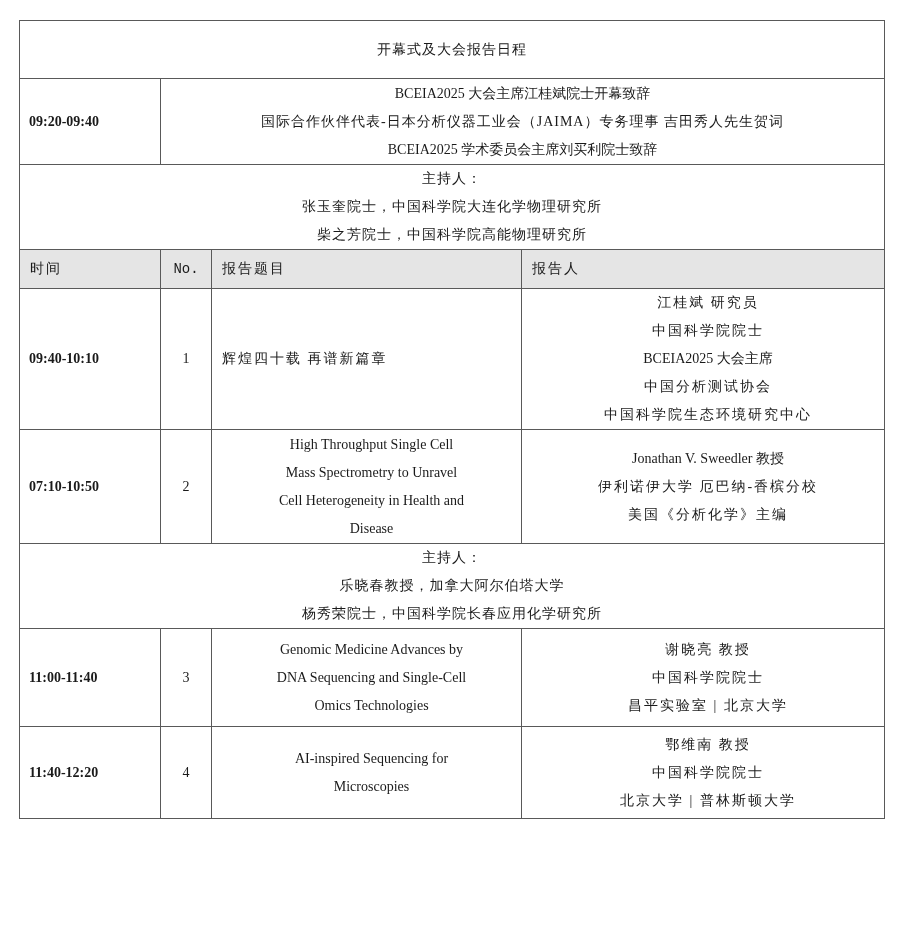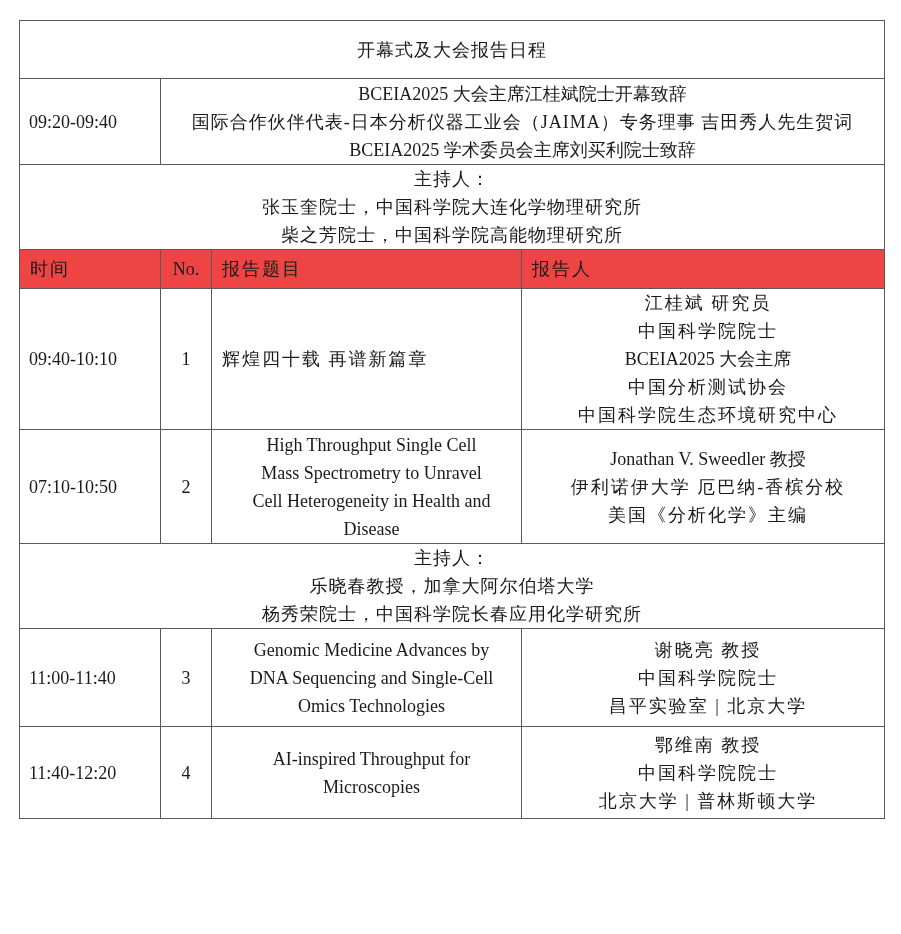--- a/index.html
+++ b/index.html
@@ -1,31 +1,31 @@
 <!DOCTYPE html>
 <html><head>
 <meta charset="utf-8">
 <style>
   html, body { margin: 0; padding: 0; background: #ffffff; }
   body { width: 901px; height: 934px; position: relative; overflow: hidden;
          font-family: "Liberation Serif", "DejaVu Serif", serif; color: #1a1a1a; }
   table.sched { position: absolute; left: 19px; top: 20px; width: 865px;
                 border-collapse: collapse; table-layout: fixed; }
-  table.sched td { border: 1.3px solid #595959; padding: 0; font-size: 18px; line-height: 28px; vertical-align: middle; }
+  table.sched td { border: 1.3px solid #595959; padding: 0; font-size: 14px; line-height: 28px; vertical-align: middle; }
   col.c-time { width: 141px; }
   col.c-no { width: 51px; }
   col.c-title { width: 310px; }
   col.c-spk { width: 363px; }
   .center { text-align: center; }
   .title-cell { height: 57px; font-size: 22px; letter-spacing: 1px; }
   .host1 { height: 45px; font-size: 18px; letter-spacing: 1px; }
-  .time-cell { padding-left: 9px !important; font-size: 18px; }
+  .time-cell { padding-left: 9px !important; font-size: 18px; font-weight: bold; }
   .opening { height: 85px; }
   .hostblk { height: 84px; letter-spacing: 1px; }
-  .hdr td { background: #ef4444; height: 38px; }
+  .hdr td { background: #e5e5e5; height: 38px; font-family: Liberation Mono, monospace; }
   .hdr .lbl { padding-left: 10px; letter-spacing: 2px; }
   .break-row td { background: #e2efda; height: 40px; }
   .pad { padding-left: 10px !important; }
   .cn { letter-spacing: 2px; font-family: Liberation Serif, serif; }
   .line { display: block; text-align: center; }
   .r1 { height: 141px; }
   .r2 { height: 114px; }
   .r3 { height: 98px; }
   .r4 { height: 92px; }
   .title-en { line-height: 28px; }
@@ -121,21 +121,21 @@
       <span class="line">谢晓亮 教授</span>
       <span class="line">中国科学院院士</span>
       <span class="line">昌平实验室 | 北京大学</span>
     </td>
   </tr>
 
   <tr class="r4">
     <td class="time-cell">11:40-12:20</td>
     <td class="center">4</td>
     <td class="pad title-en">
-      <span class="line">AI-inspired Throughput for</span>
+      <span class="line">AI-inspired Sequencing for</span>
       <span class="line">Microscopies</span>
     </td>
     <td class="pad cn">
       <span class="line">鄂维南 教授</span>
       <span class="line">中国科学院院士</span>
       <span class="line">北京大学 | 普林斯顿大学</span>
     </td>
   </tr>
 </tbody>
   </table>

